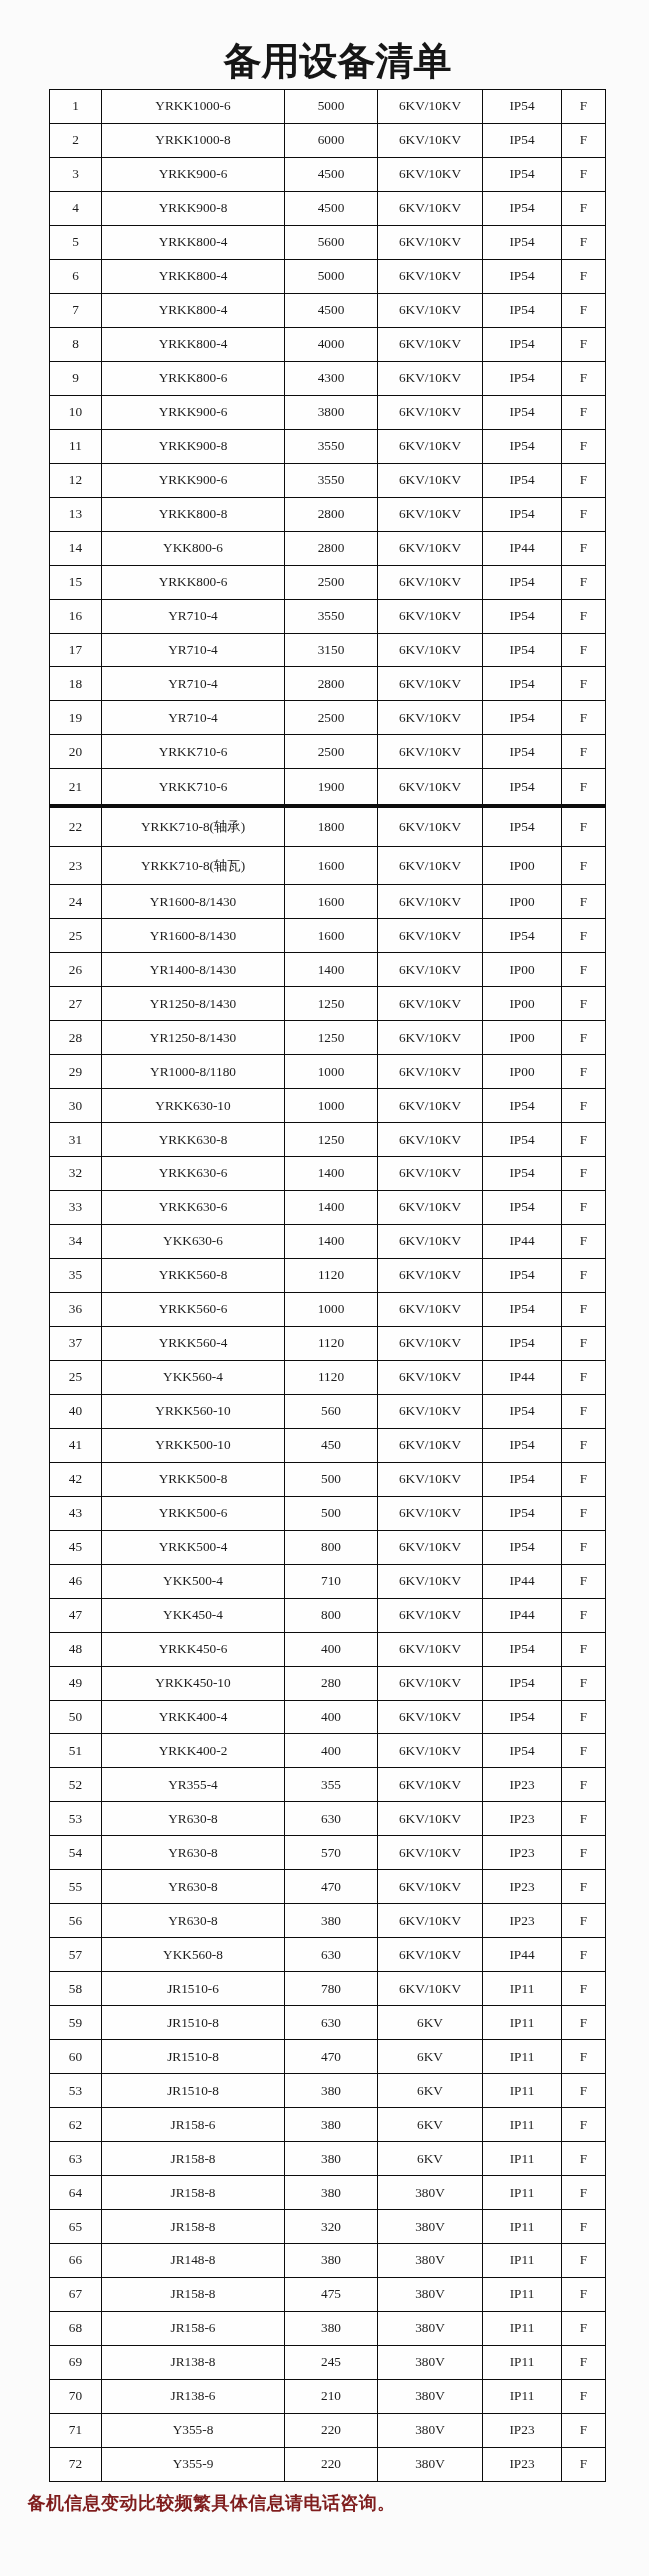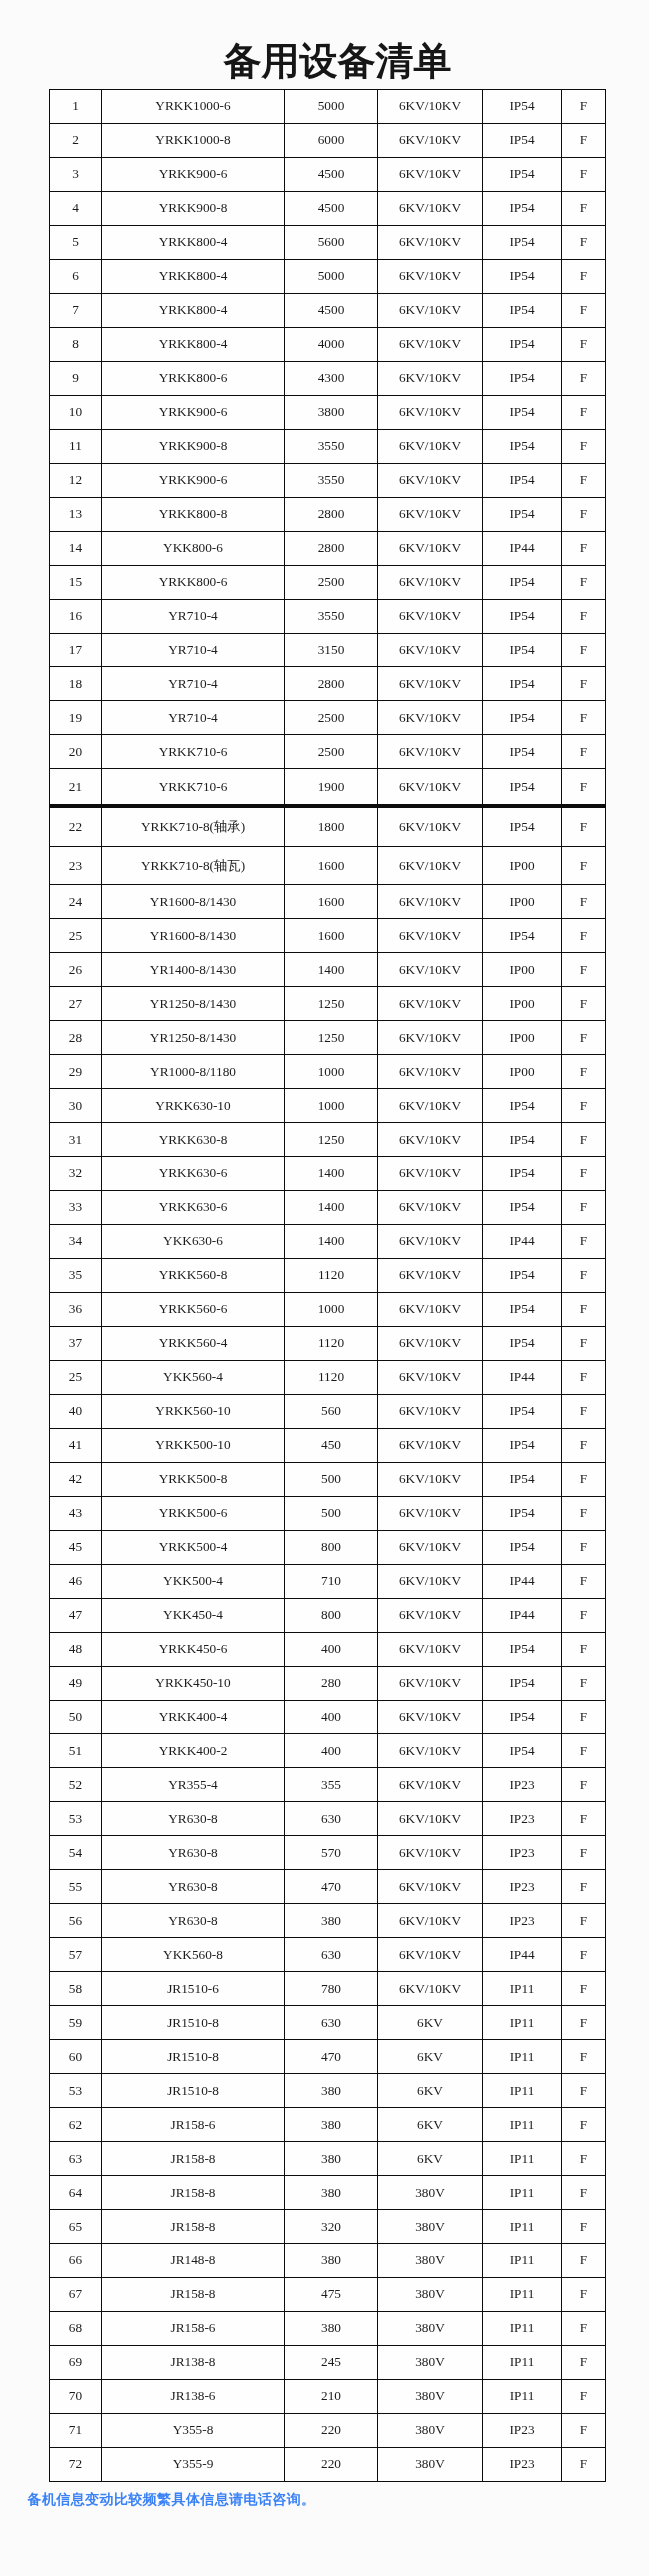--- a/index.html
+++ b/index.html
@@ -45,23 +45,23 @@
     font-family: "Liberation Serif", serif;
   }
   table.equip tr.section-end td {
     border-bottom-width: 4.4px;
   }
   .footer-note {
     position: absolute;
     top: 2491px; left: 27.5px;
     font-family: "Liberation Sans", sans-serif;
     font-weight: 700;
-    font-size: 14px;
+    font-size: 18px;
     letter-spacing: 0.4px;
-    color: #3b82f6;
+    color: #7f1d1d;
   }
 </style>
 </head>
 <body>
 
 <div class="page">
   <h1 class="doc-title">备用设备清单</h1>
 
   <table class="equip">
     <colgroup>

